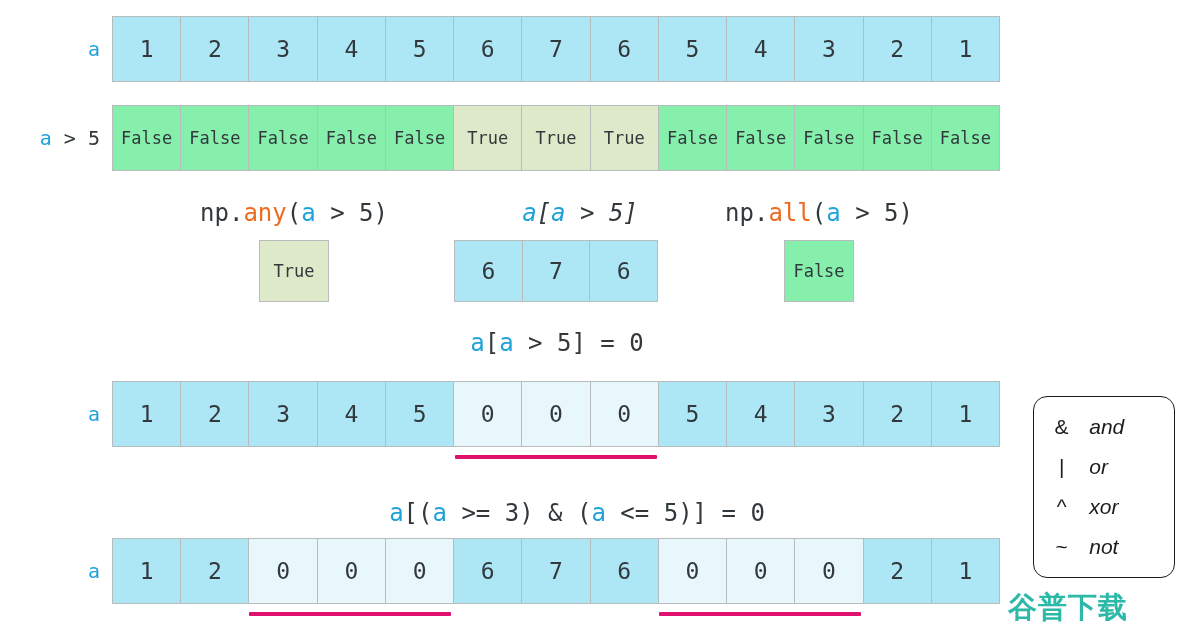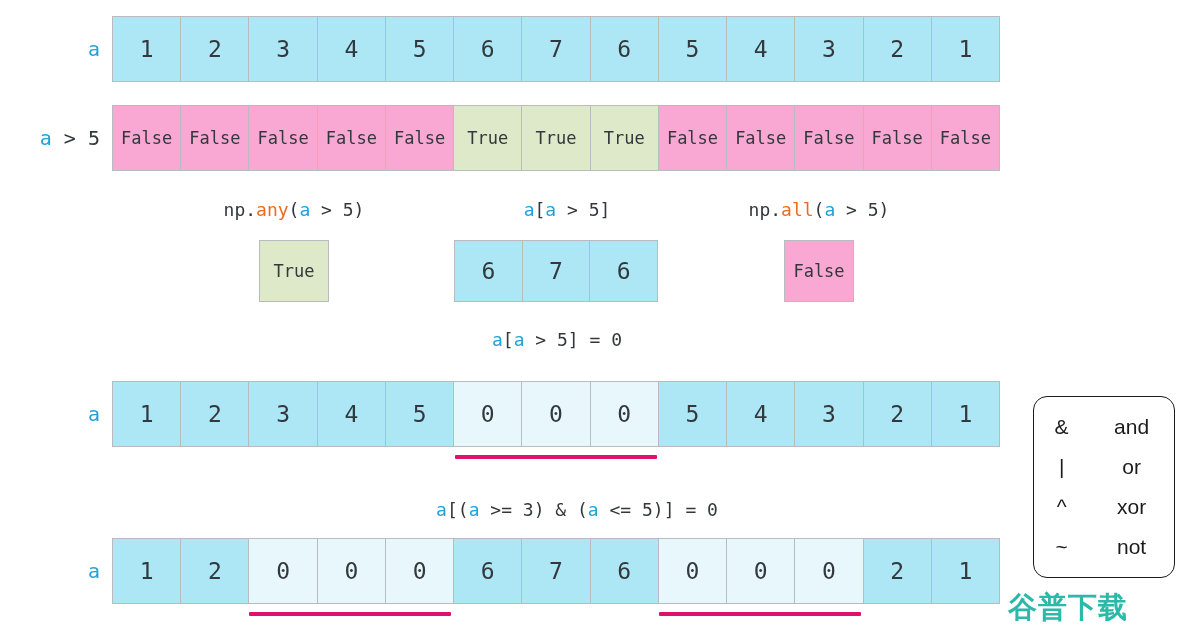--- a/index.html
+++ b/index.html
@@ -29,42 +29,42 @@
     align-items: center;
     justify-content: center;
     font-family: "DejaVu Sans Mono", monospace;
     color: #32383c;
   }
   .cell:last-child { border-right: none; }
 
   .c-blue   { background: #ade6f5; }
   .c-pale   { background: #e7f7fb; }
   .c-green  { background: #dde9c9; }
-  .c-pink   { background: #f9a8d4; }
+  .c-pink   { background: #86efac; }
 
   
   .rowlabel {
     position: absolute;
     text-align: right;
     font-family: "DejaVu Sans Mono", monospace;
     font-size: 20px;
     color: #32383c;
     white-space: pre;
   }
 
   
   .tk-var  { color: #1fa2d8; }
   .tk-fn   { color: #ee6a1f; }
   .tk-plain{ color: #32383c; }
 
   
   .caption {
     position: absolute;
     font-family: "DejaVu Sans Mono", monospace;
-    font-size: 18px;
+    font-size: 24px;
     white-space: pre;
     color: #32383c;
     text-align: center;
   }
 
   
   .underline {
     position: absolute;
     background: #e0106f;
     height: 4px;
@@ -90,21 +90,22 @@
     font-family: "Liberation Sans", sans-serif;
     font-size: 21px;
     color: #1b1b1b;
   }
   .legend-sym {
     width: 56px;
     text-align: center;
   }
   .legend-word {
     width: 86px;
-    text-align: center;
+    text-align: left;
+    font-style: italic;
   }
 
   
   .watermark {
     position: absolute;
     font-family: "DejaVu Sans", sans-serif;
     font-size: 29px;
     font-weight: bold;
     color: #2cb9a8;
     letter-spacing: 1px;
@@ -146,21 +147,21 @@
     <div class="cell c-pink" style="flex: 1 1 0px; font-size: 17px;">False</div>
     <div class="cell c-pink" style="flex: 1 1 0px; font-size: 17px;">False</div>
     <div class="cell c-pink" style="flex: 1 1 0px; font-size: 17px;">False</div>
   </div>
 
 <div class="caption" style="left:184px; top:199px; width:220px;"><span class="tk-plain">np.</span><span class="tk-fn">any</span><span class="tk-plain">(</span><span class="tk-var">a</span><span class="tk-plain"> &gt; 5)</span></div>
 <div class="row" style="left:259px; top:240px; width:70px; height:62px;">
     <div class="cell c-green" style="flex: 1 1 0px; font-size: 17px;">True</div>
   </div>
 
-<div class="caption" style="left:465px; top:199px; width:204px;"><span class="tk-var">a</span><span class="tk-plain">[</span><span class="tk-var">a</span><span class="tk-plain"> &gt; 5]</span></div>
+<div class="caption" style="left:478px; top:199px; width:204px;font-style:italic;"><span class="tk-var">a</span><span class="tk-plain">[</span><span class="tk-var">a</span><span class="tk-plain"> &gt; 5]</span></div>
 <div class="row" style="left:454px; top:240px; width:204px; height:62px;">
     <div class="cell c-blue" style="flex: 1 1 0px; font-size: 23px;">6</div>
     <div class="cell c-blue" style="flex: 1 1 0px; font-size: 23px;">7</div>
     <div class="cell c-blue" style="flex: 1 1 0px; font-size: 23px;">6</div>
   </div>
 
 <div class="caption" style="left:709px; top:199px; width:220px;"><span class="tk-plain">np.</span><span class="tk-fn">all</span><span class="tk-plain">(</span><span class="tk-var">a</span><span class="tk-plain"> &gt; 5)</span></div>
 <div class="row" style="left:784px; top:240px; width:70px; height:62px;">
     <div class="cell c-pink" style="flex: 1 1 0px; font-size: 17px;">False</div>
   </div>

